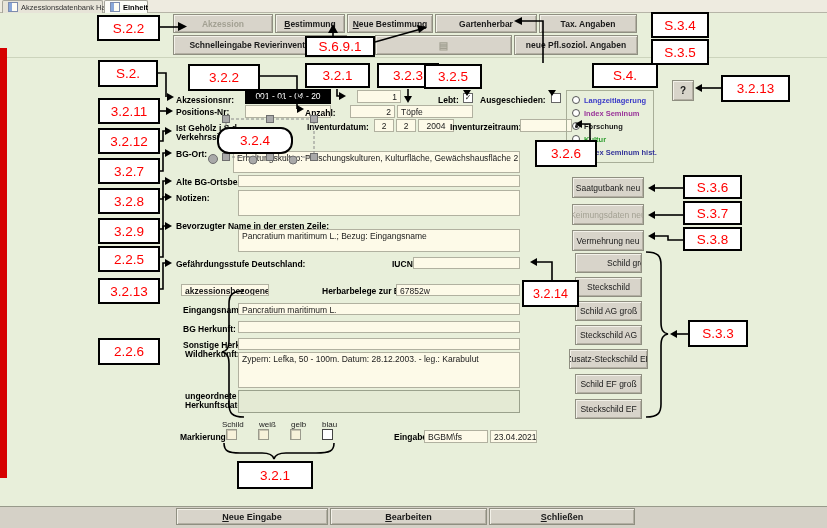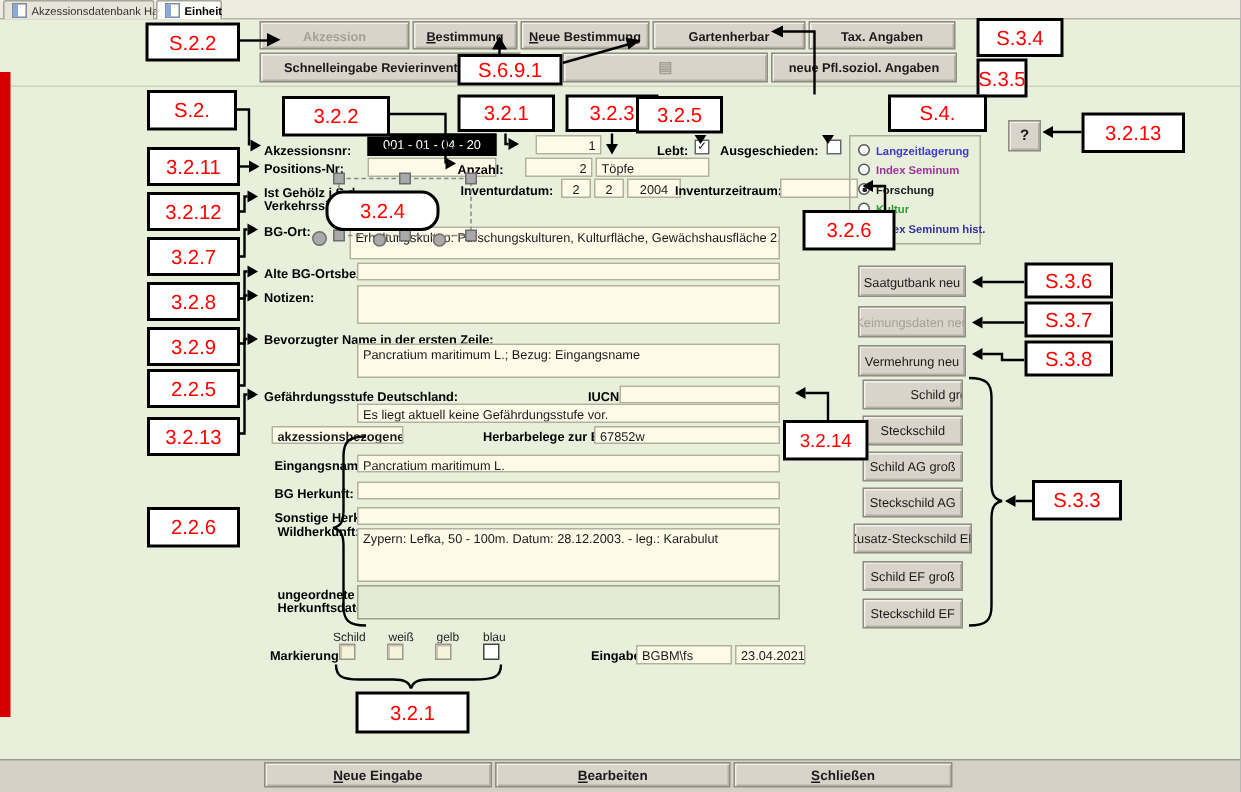--- a/index.html
+++ b/index.html
@@ -102,21 +102,20 @@
   <div class="fld" style="left:238px;top:175px;width:282px;height:12px;"></div>
   <div class="lbl" style="left:176px;top:193px;">Notizen:</div>
   <div class="fld" style="left:238px;top:190px;width:282px;height:26px;"></div>
 
   <div class="lbl" style="left:176px;top:221px;">Bevorzugter Name in der ersten Zeile:</div>
   <div class="fld" style="left:238px;top:229px;width:282px;height:23px;">Pancratium maritimum L.;  Bezug: Eingangsname</div>
 
   <div class="lbl" style="left:176px;top:259px;">Gefährdungsstufe Deutschland:</div>
   <div class="lbl" style="left:392px;top:259px;">IUCN:</div>
   <div class="fld" style="left:413px;top:257px;width:107px;height:12px;"></div>
-  <div class="fld" style="left:238px;top:269px;width:282px;height:13px;">Es liegt aktuell keine Gefährdungsstufe vor.</div>
 
   <div class="fld" style="left:181px;top:284px;width:88px;height:12px;font-weight:bold;">akzessionsbezogene Daten:</div>
   <div class="lbl" style="left:322px;top:286px;">Herbarbelege zur Einheit</div>
   <div class="fld" style="left:396px;top:284px;width:124px;height:12px;">67852w</div>
   <div class="lbl" style="left:183px;top:305px;">Eingangsname:</div>
   <div class="fld" style="left:238px;top:303px;width:282px;height:12px;">Pancratium maritimum L.</div>
   <div class="lbl" style="left:183px;top:324px;">BG Herkunft:</div>
   <div class="fld" style="left:238px;top:321px;width:282px;height:12px;"></div>
   <div class="lbl" style="left:183px;top:340px;">Sonstige Herkunft</div>
   <div class="fld" style="left:238px;top:338px;width:282px;height:12px;"></div>
@@ -246,21 +245,21 @@
       <polygon points="655,184 648,188 655,192"></polygon>
       <polygon points="655,211 648,215 655,219"></polygon>
       <polygon points="655,232 648,236 655,240"></polygon>
       <polygon points="677,330 670,334 677,338"></polygon>
     </g>
   </svg>
 
   <div class="ann" style="left:97px;top:15px;width:63px;height:26px;">S.2.2</div>
   <div class="ann" style="left:305px;top:36px;width:70px;height:21px;">S.6.9.1</div>
   <div class="ann" style="left:651px;top:12px;width:58px;height:26px;">S.3.4</div>
-  <div class="ann" style="left:651px;top:39px;width:34px;height:26px;">S.3.5</div>
+  <div class="ann" style="left:651px;top:39px;width:58px;height:26px;">S.3.5</div>
   <div class="ann" style="left:98px;top:60px;width:60px;height:27px;">S.2.</div>
   <div class="ann" style="left:188px;top:64px;width:72px;height:27px;">3.2.2</div>
   <div class="ann" style="left:305px;top:63px;width:65px;height:25px;">3.2.1</div>
   <div class="ann" style="left:377px;top:63px;width:62px;height:25px;">3.2.3</div>
   <div class="ann" style="left:424px;top:64px;width:58px;height:25px;">3.2.5</div>
   <div class="ann" style="left:566px;top:63px;width:66px;height:25px;margin-left:26px;">S.4.</div>
   <div class="ann" style="left:721px;top:75px;width:69px;height:27px;">3.2.13</div>
   <div class="ann" style="left:98px;top:98px;width:62px;height:26px;">3.2.11</div>
   <div class="ann" style="left:98px;top:128px;width:62px;height:26px;">3.2.12</div>
   <div class="ann" style="left:217px;top:127px;width:76px;height:27px;border-radius:12px;">3.2.4</div>

